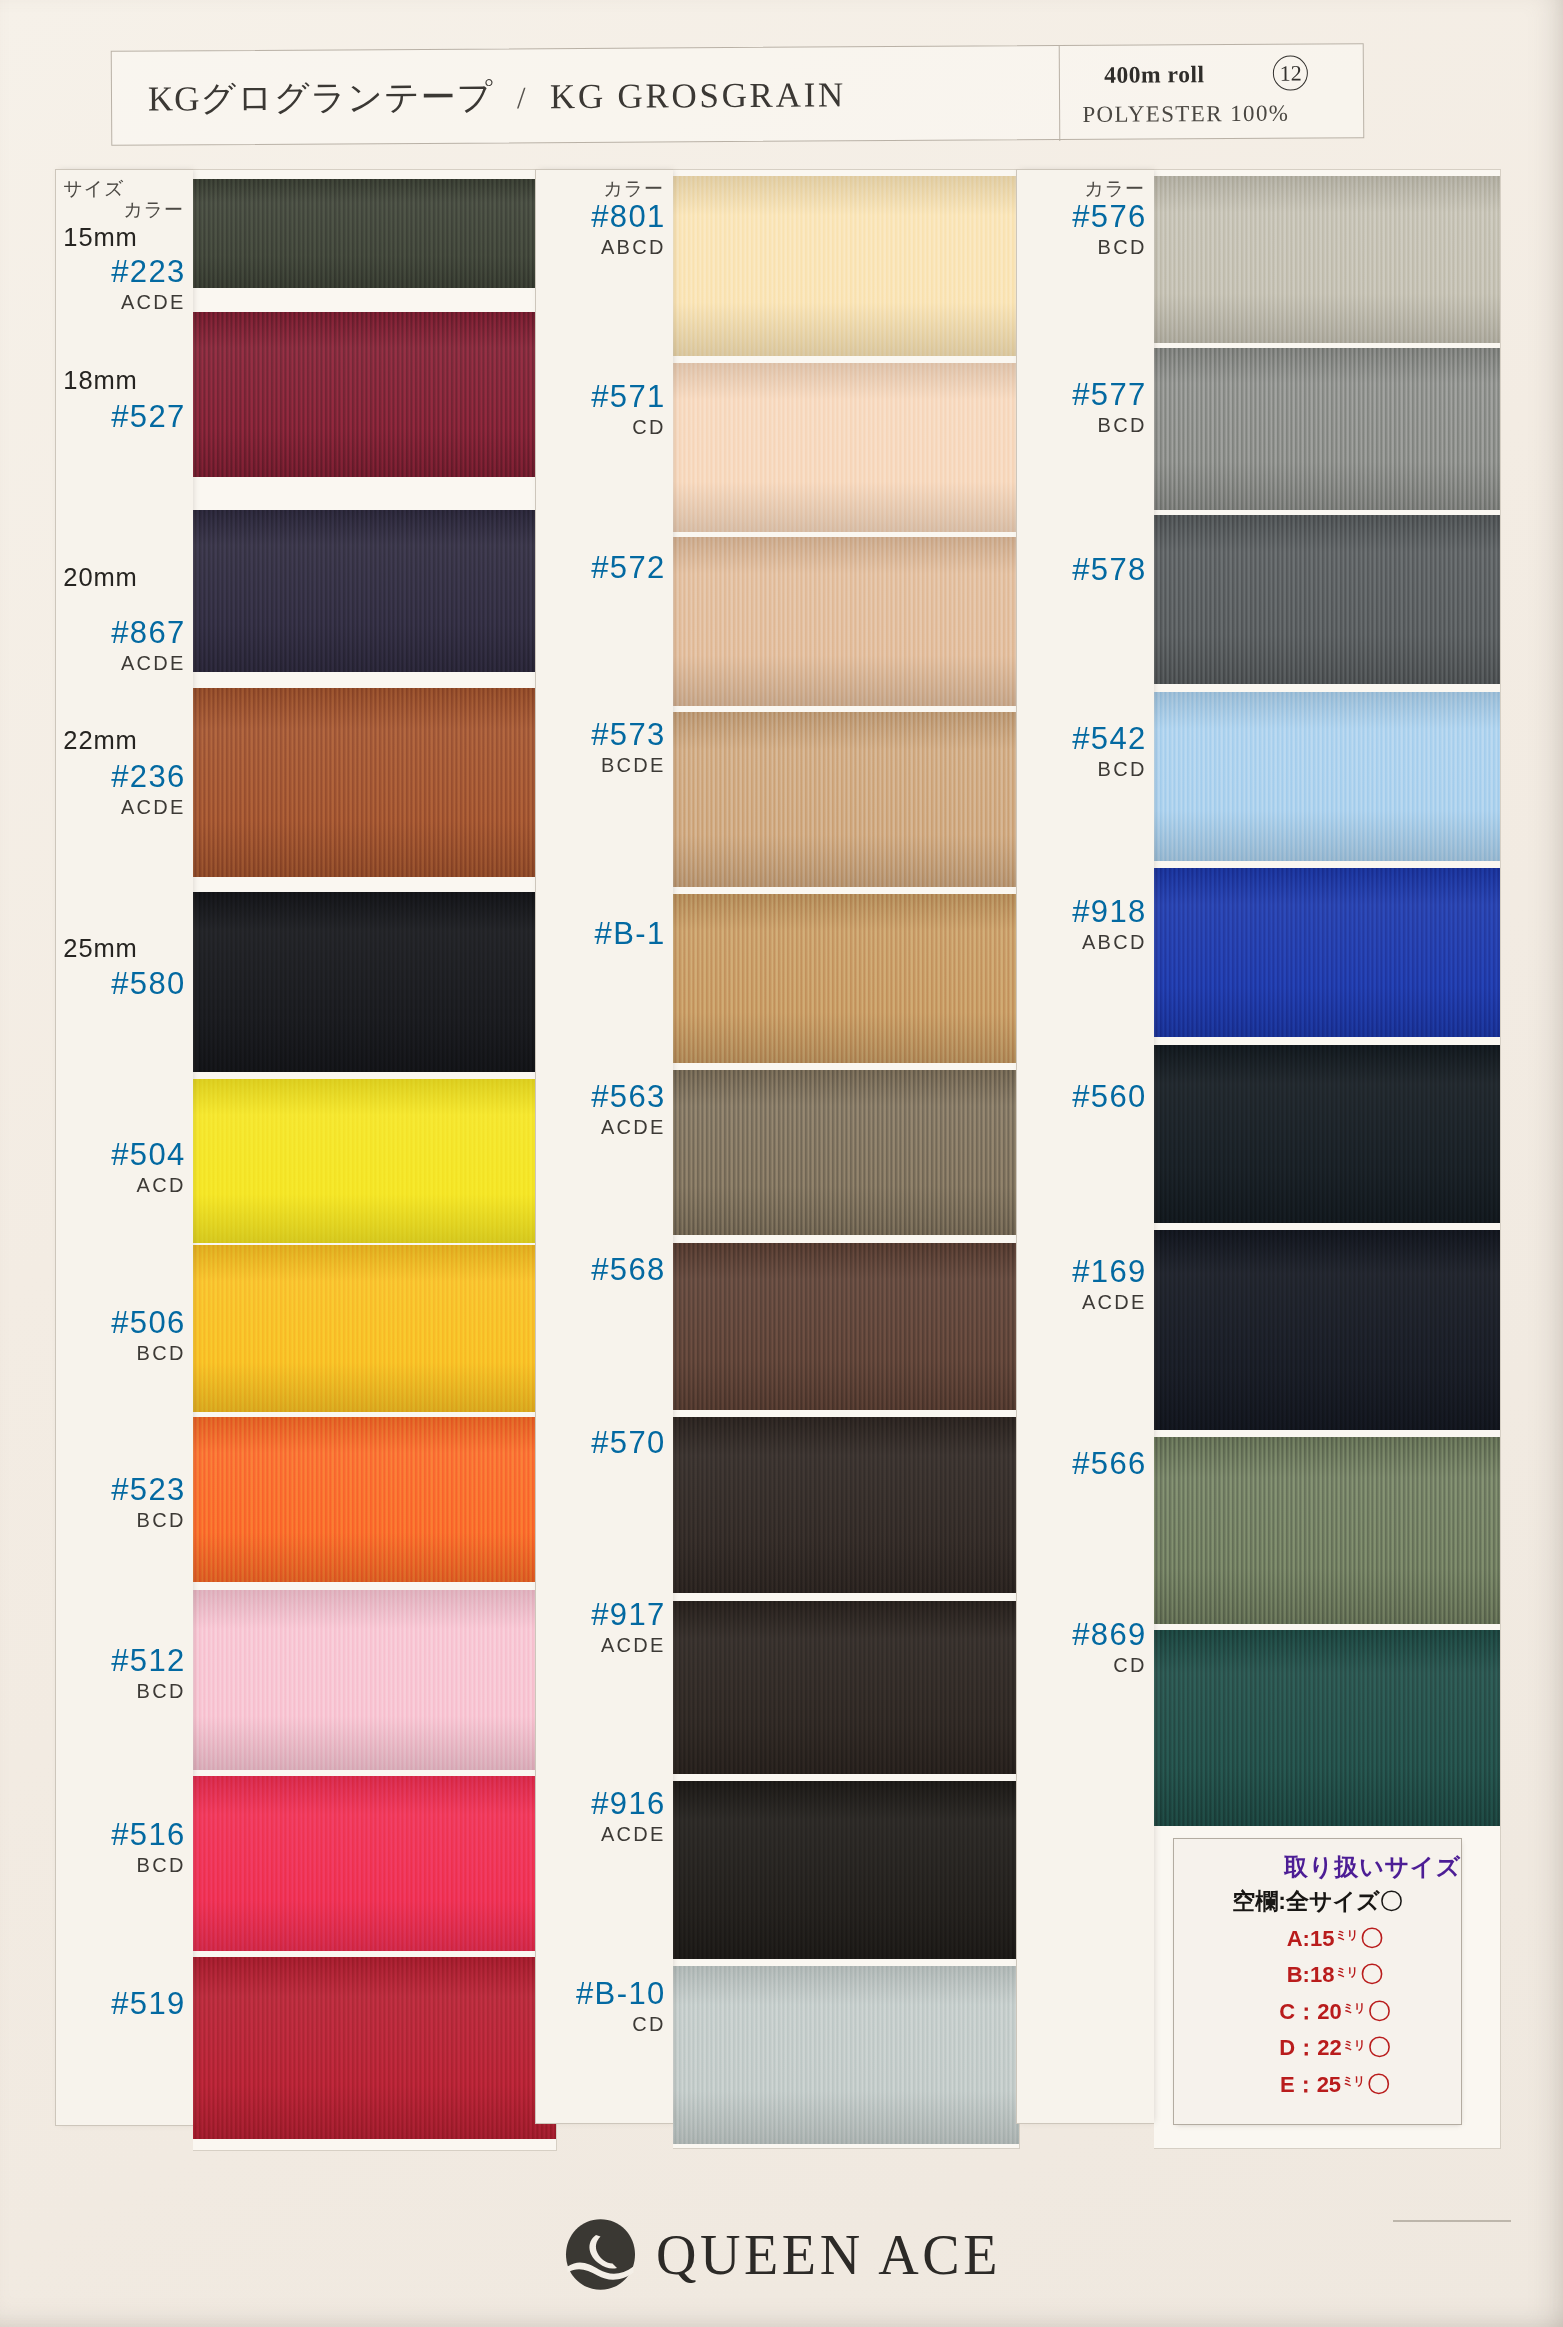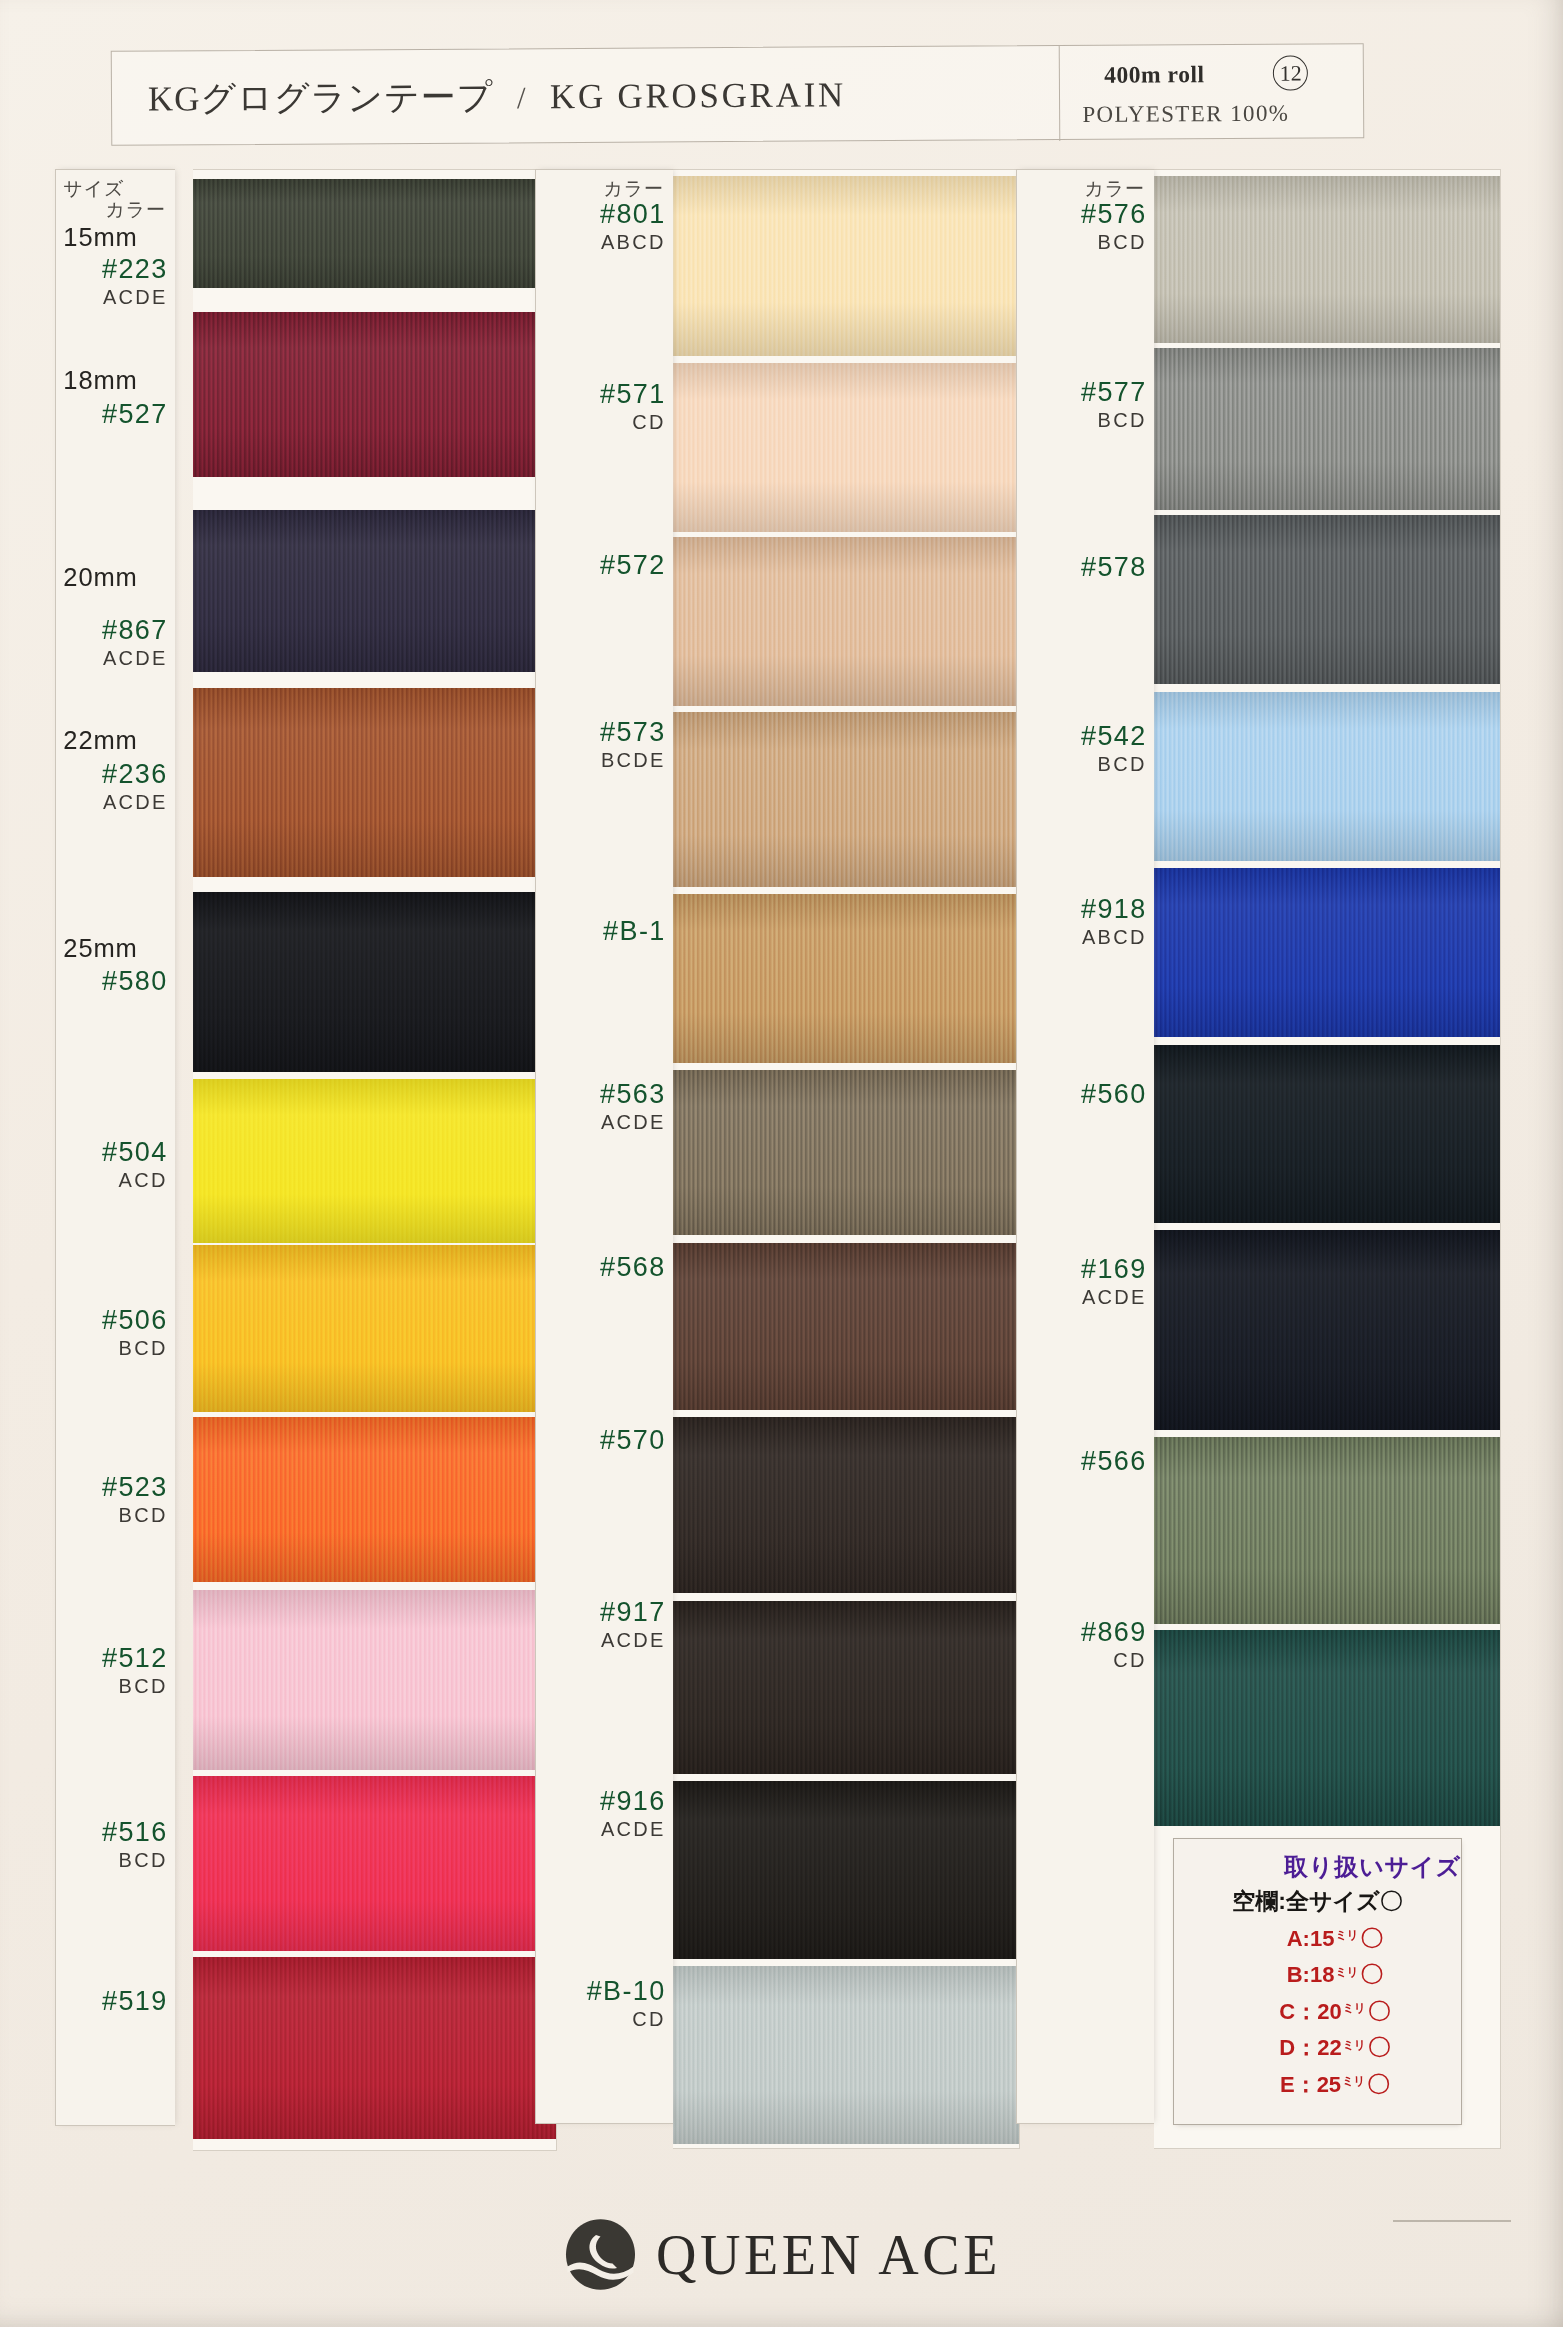--- a/index.html
+++ b/index.html
@@ -105,21 +105,21 @@
     width: 355px;
     background: #faf7f1;
     border: 0.9px solid #d6cfc4;
     border-left: none;
     overflow: hidden;
     z-index: 1;
   }
 
   
   #col1 { left: 55px; }
-  #col1 .label-panel { height: 1957px; width: 120px; }
+  #col1 .label-panel { height: 1957px; width: 138px; }
   #col1 .swatch-stack { left: 138px; width: 364px; height: 1982px; }
 
   #col2 { left: 535px; }
   #col2 .label-panel { height: 1955px; width: 138px; }
   #col2 .swatch-stack { left: 138px; width: 347px; height: 1980px; }
 
   #col3 { left: 1016px; }
   #col3 .label-panel { height: 1955px; width: 138px; }
   #col3 .swatch-stack { left: 138px; width: 347px; height: 1980px; }
 
@@ -141,22 +141,22 @@
     font-family: "Liberation Sans", sans-serif;
   }
   .lbl {
     position: absolute;
     right: 7.3px;
     text-align: right;
     line-height: 1.18;
   }
   .lbl .code {
     display:block;
-    font-size: 27px;
-    color: #14532d;
+    font-size: 31px;
+    color: #0369a1;
     letter-spacing: 1.4px;
     white-space: nowrap;
   }
   .lbl .sizes {
     display:block;
     font-size: 20px;
     color: #3d3a36;
     letter-spacing: 2.3px;
   }
 

